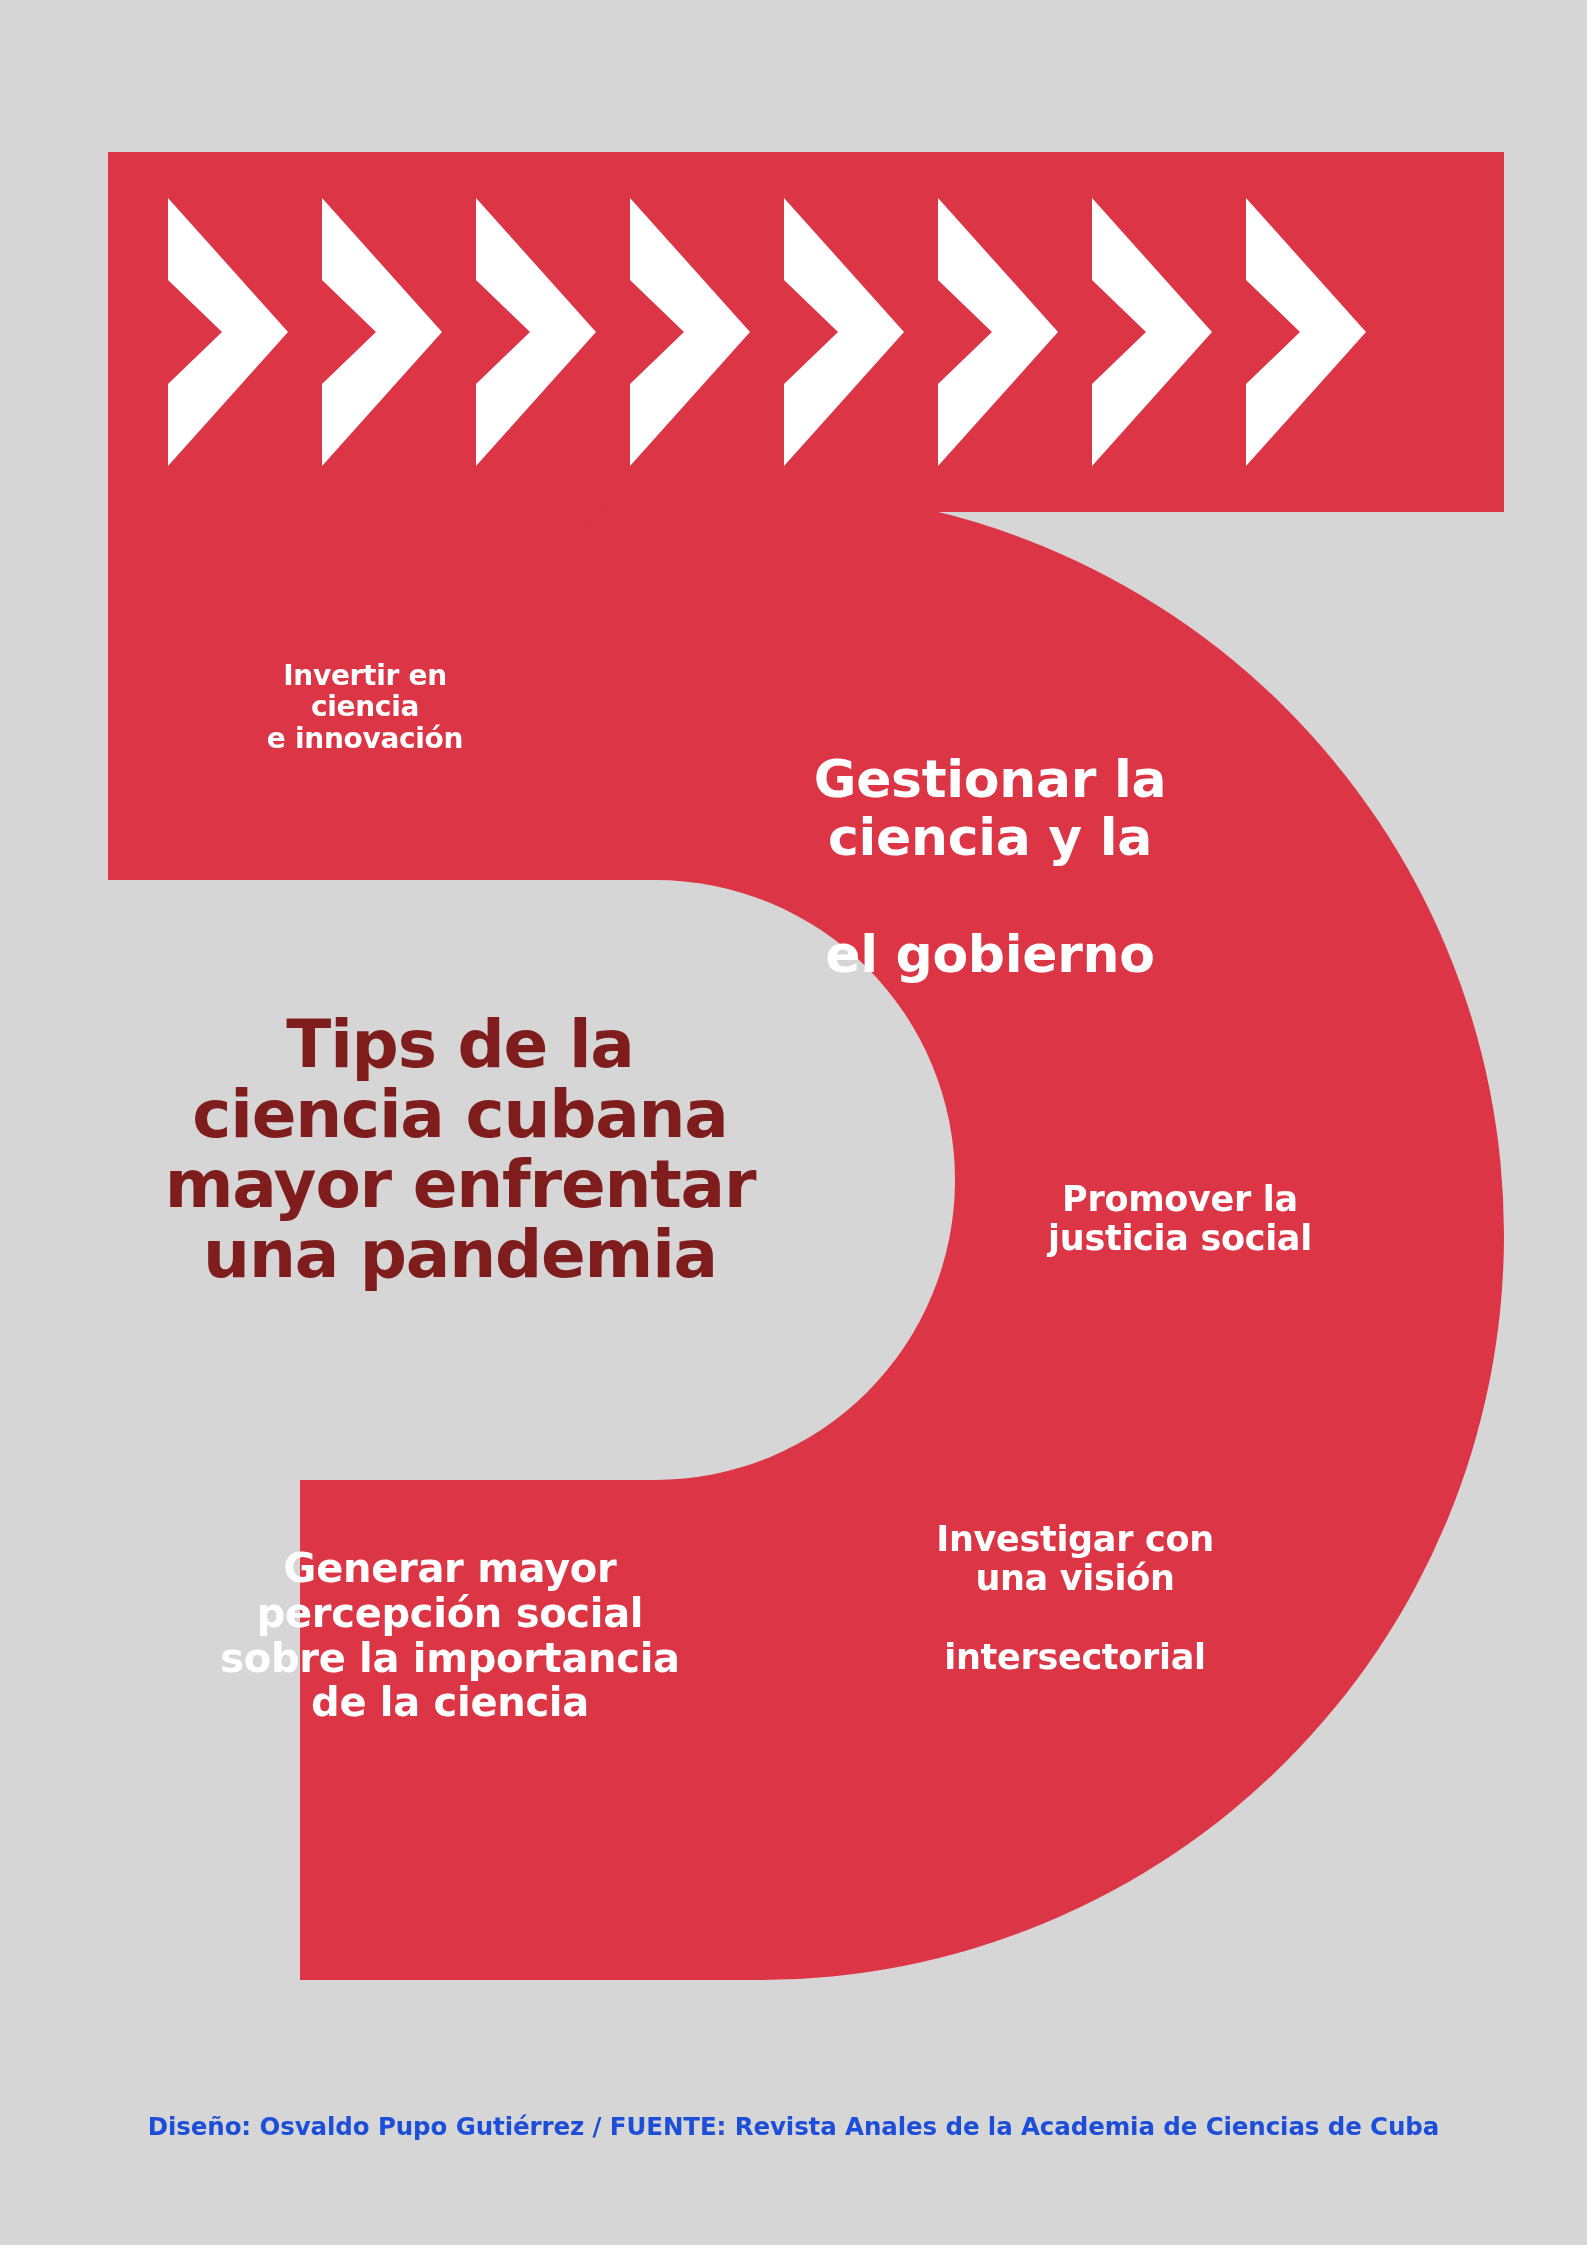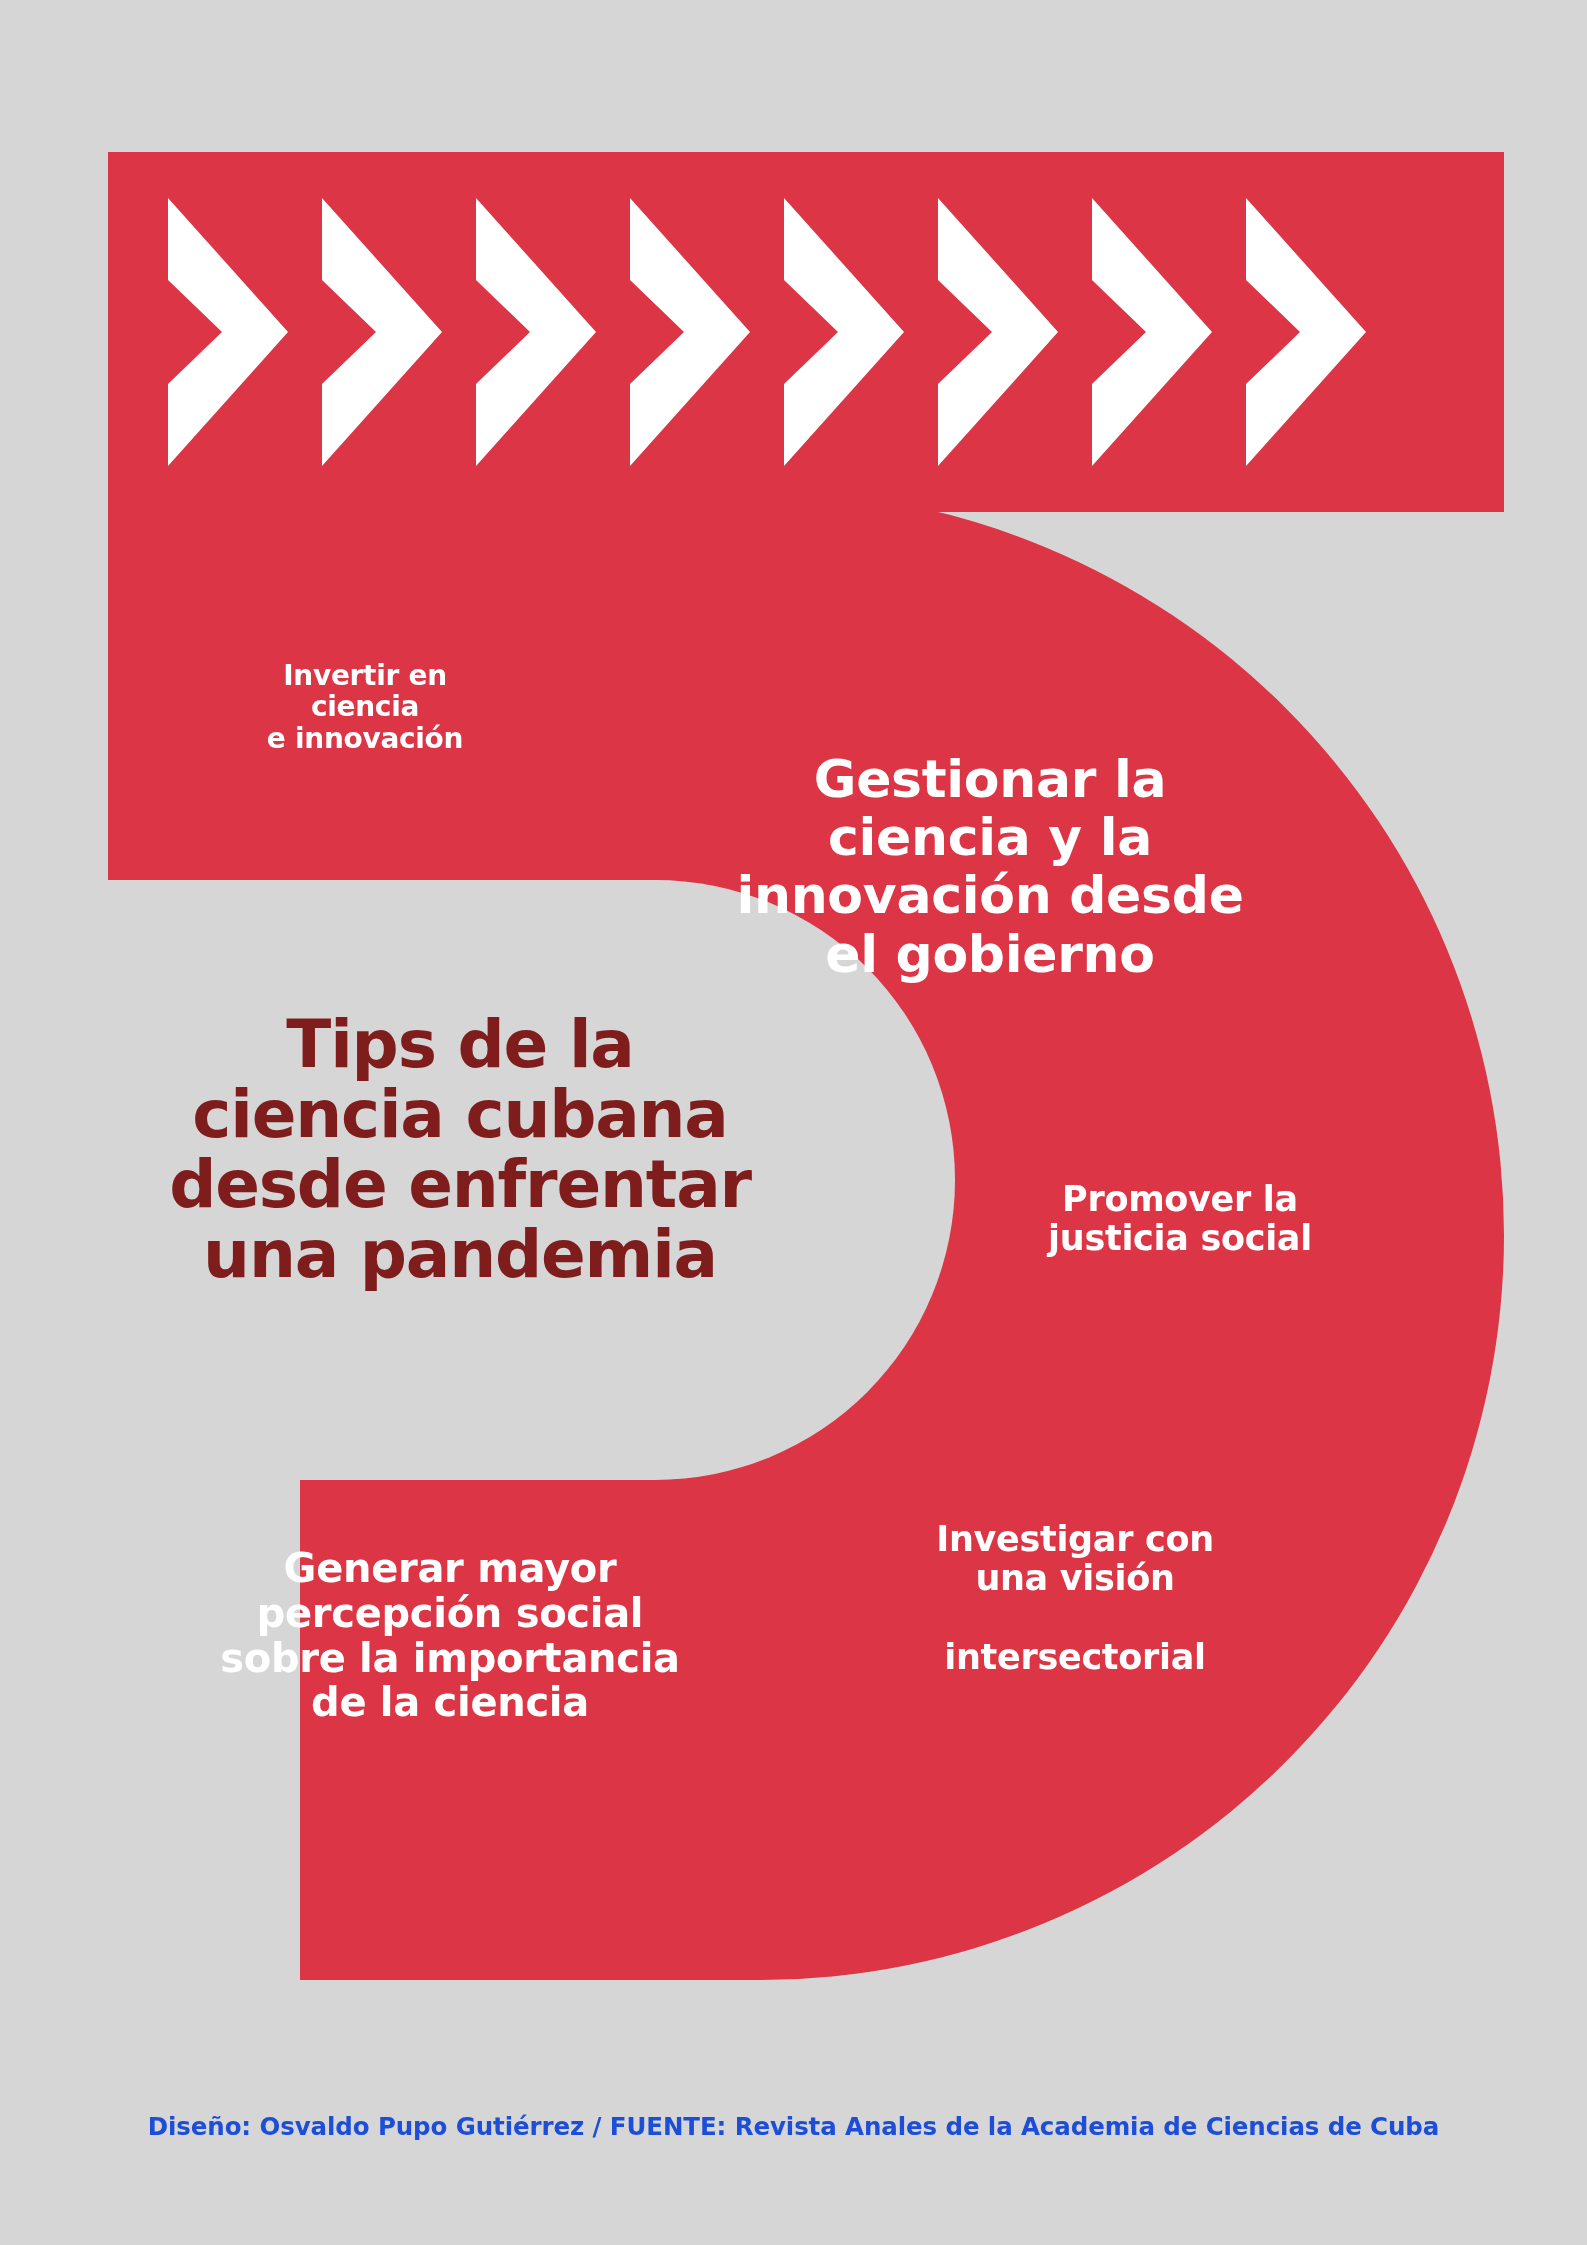--- a/index.html
+++ b/index.html
@@ -215,21 +215,21 @@
 
   <div class="tip" id="tip-invertir">
     <span>Invertir en</span><br>
     <span>ciencia</span><br>
     <span>e innovación</span>
   </div>
 
   <div class="tip" id="tip-gestionar">
     <span>Gestionar la</span><br>
     <span>ciencia y la</span><br>
-    <span>innovación desde</span><br>
+    <br>
     <span>el gobierno</span>
   </div>
 
   <div class="tip" id="tip-promover">
     <span>Promover la</span><br>
     <span>justicia social</span>
   </div>
 
   <div class="tip" id="tip-investigar">
     <span>Investigar con</span><br>
@@ -241,19 +241,19 @@
   <div class="tip" id="tip-generar">
     <span>Generar mayor</span><br>
     <span>percepción social</span><br>
     <span>sobre la importancia</span><br>
     <span>de la ciencia</span>
   </div>
 
   <div id="headline">
     <span class="ln ln1">Tips de la</span>
     <span class="ln">ciencia cubana</span>
-    <span class="ln">desde enfrentar</span>
+    <span class="ln">mayor enfrentar</span>
     <span class="ln">una pandemia</span>
   </div>
 
   <div id="credit">Diseño: Osvaldo Pupo Gutiérrez / FUENTE: Revista Anales de la Academia de Ciencias de Cuba</div>
 
 </div>
 
 </body></html>

